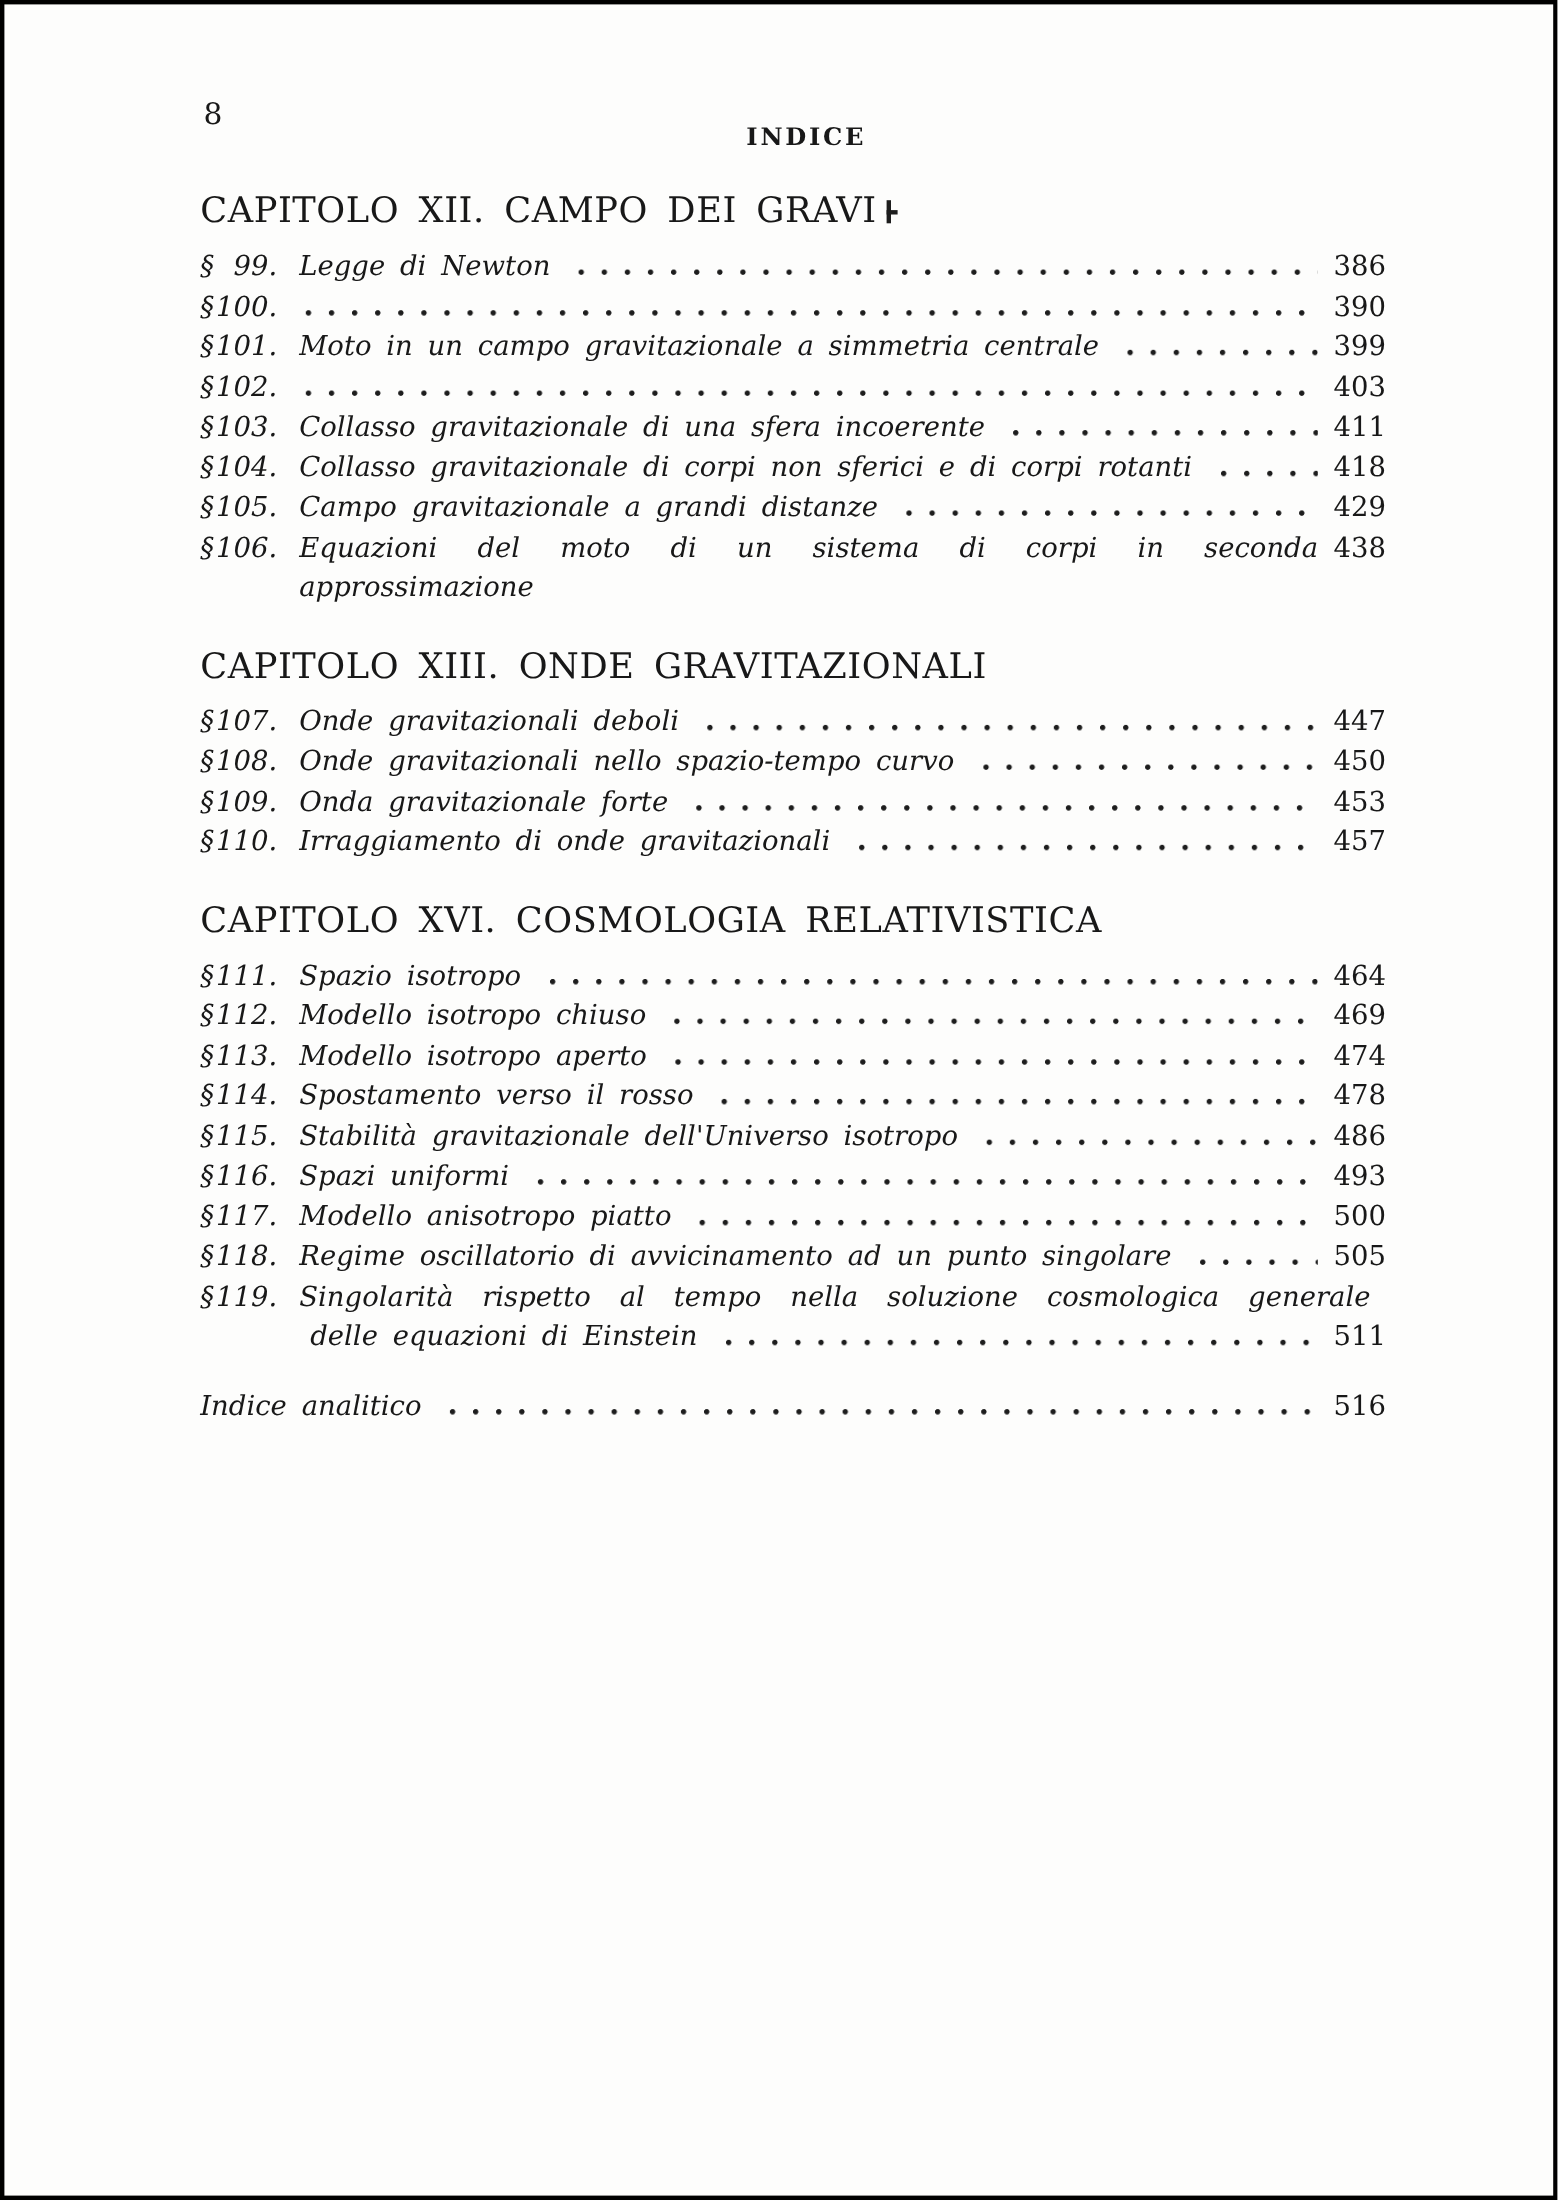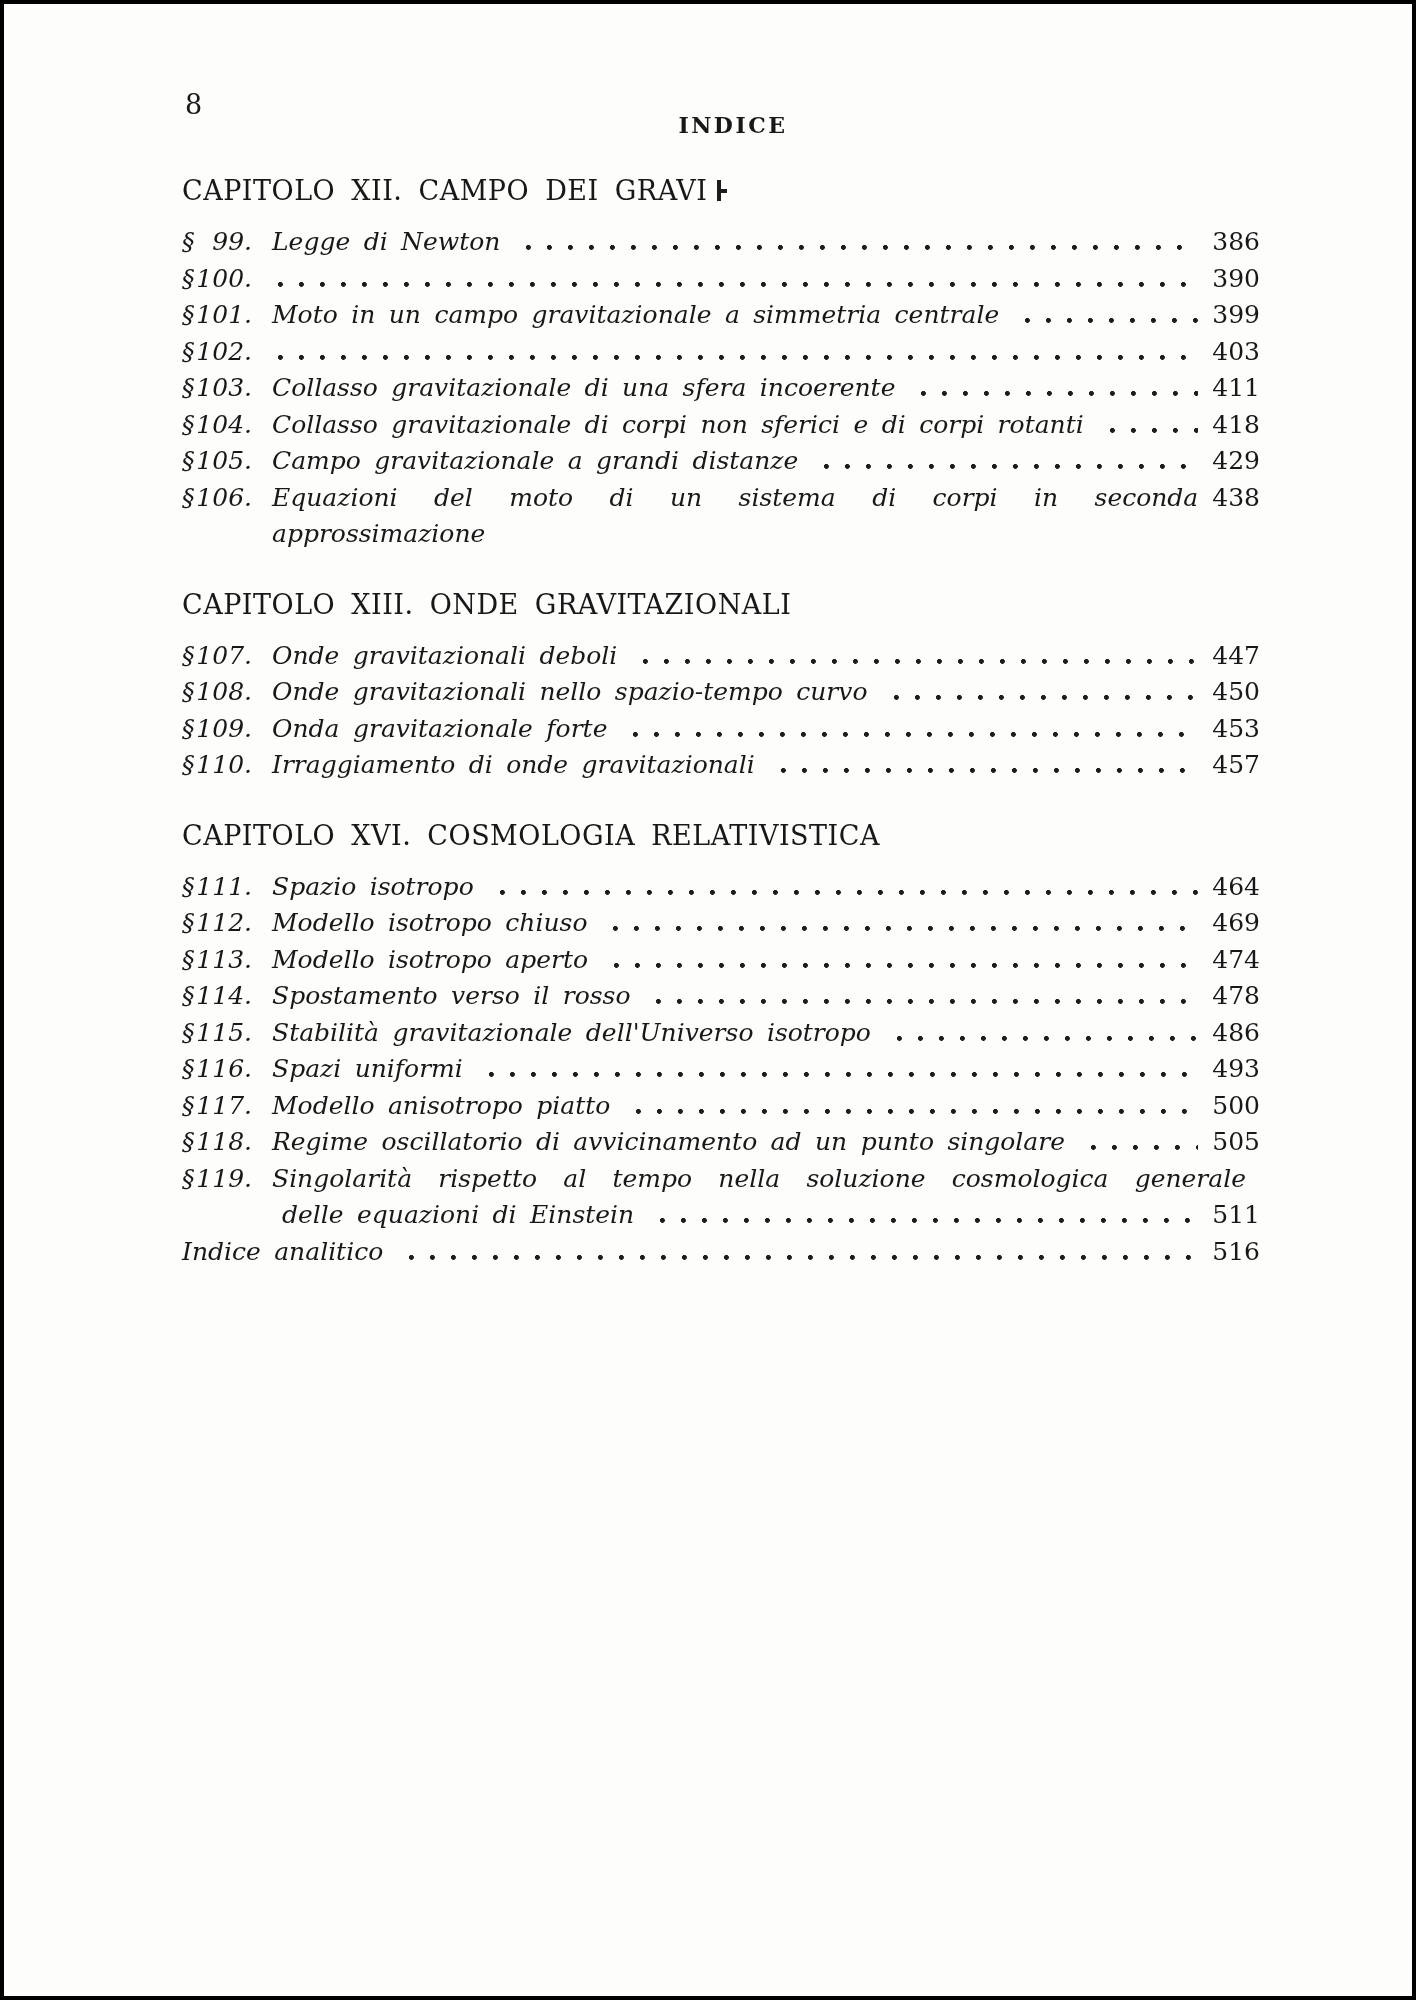--- a/index.html
+++ b/index.html
@@ -11,21 +11,21 @@
   .content{position:absolute;left:178px;top:0;width:1078px;}
   
   .header{position:relative;margin-top:86px;height:30px;line-height:30px;}
   .pagenum{position:absolute;left:3px;top:0;font-size:27px;}
   .header-title{
     position:absolute;left:50%;top:20px;transform:translateX(calc(-50% + 12px));
     font-size:22px;font-weight:bold;letter-spacing:2.5px;
   }
   
   .chapter-heading{
-    font-size:27px;line-height:32px;letter-spacing:0.5px;word-spacing:7px;
+    font-size:32px;line-height:32px;letter-spacing:0.5px;word-spacing:7px;
     white-space:nowrap;
   }
   .chapter:nth-child(1) .chapter-heading{margin-top:55px;}
   .chapter:nth-child(2) .chapter-heading{margin-top:36px;}
   .chapter:nth-child(3) .chapter-heading{margin-top:36px;}
   .entries{margin-top:17px;}
   .toc-row{display:flex;align-items:baseline;line-height:36.5px;font-size:25px;}
   .num-col{
     flex:none;width:70px;display:flex;justify-content:space-between;
     font-style:italic;
@@ -38,21 +38,21 @@
     background-image:radial-gradient(circle at 2.4px 2.4px,#1d1d1d 2.1px,transparent 2.8px);
     background-size:21px 5px;background-repeat:repeat-x;background-position:8px 0;
   }
   .page-col{flex:none;font-style:normal;}
   
   .stretch .title{flex:1;white-space:normal;text-align:justify;text-align-last:justify;margin-right:14px;}
   
   .artifact{display:inline-block;width:12px;height:21px;margin-left:8px;position:relative;top:1px;}
   .artifact::before{content:"";position:absolute;left:1px;top:0;width:4px;height:100%;background:#1d1d1d;}
   .artifact::after{content:"";position:absolute;left:1px;top:9px;width:10px;height:4px;background:#1d1d1d;}
-  .footer-row{}
+  .footer-row{margin-top:26px;}
 </style>
 </head>
 <body>
 
 <div class="page">
   <div class="content">
     <div class="header">
       <span class="pagenum">8</span>
       <span class="header-title">INDICE</span>
     </div>

